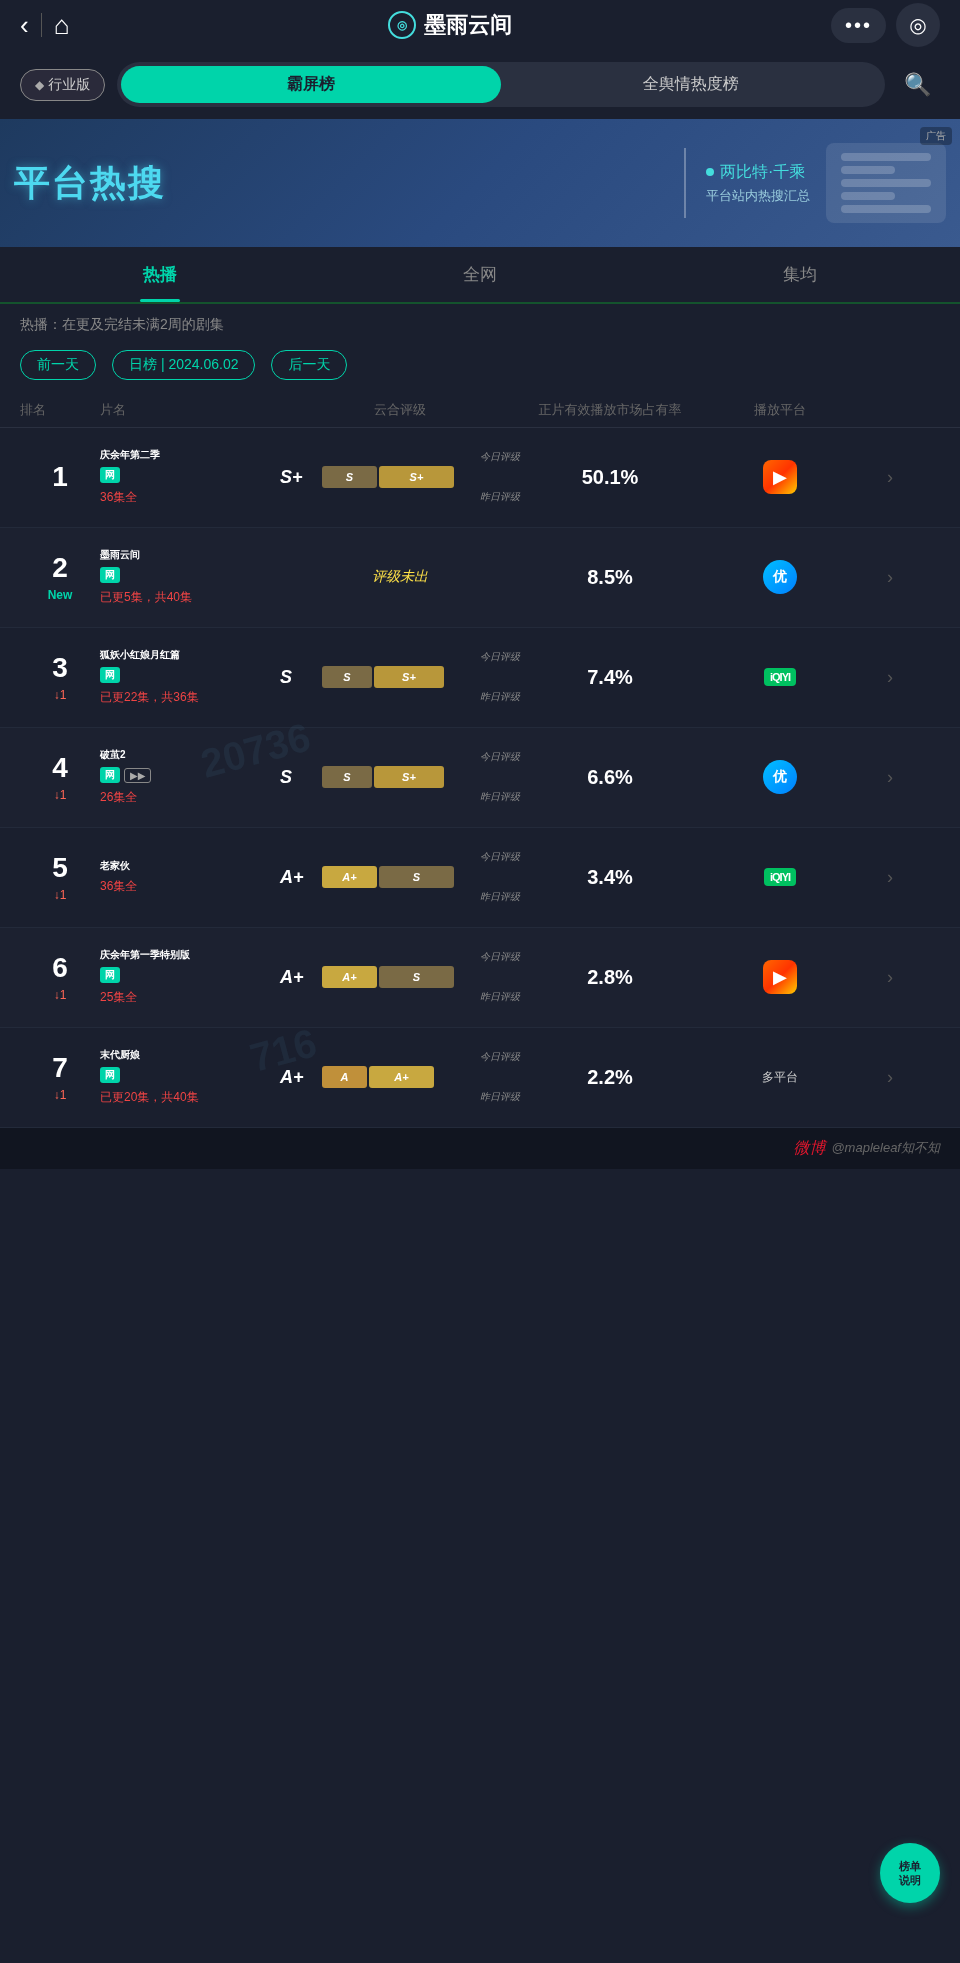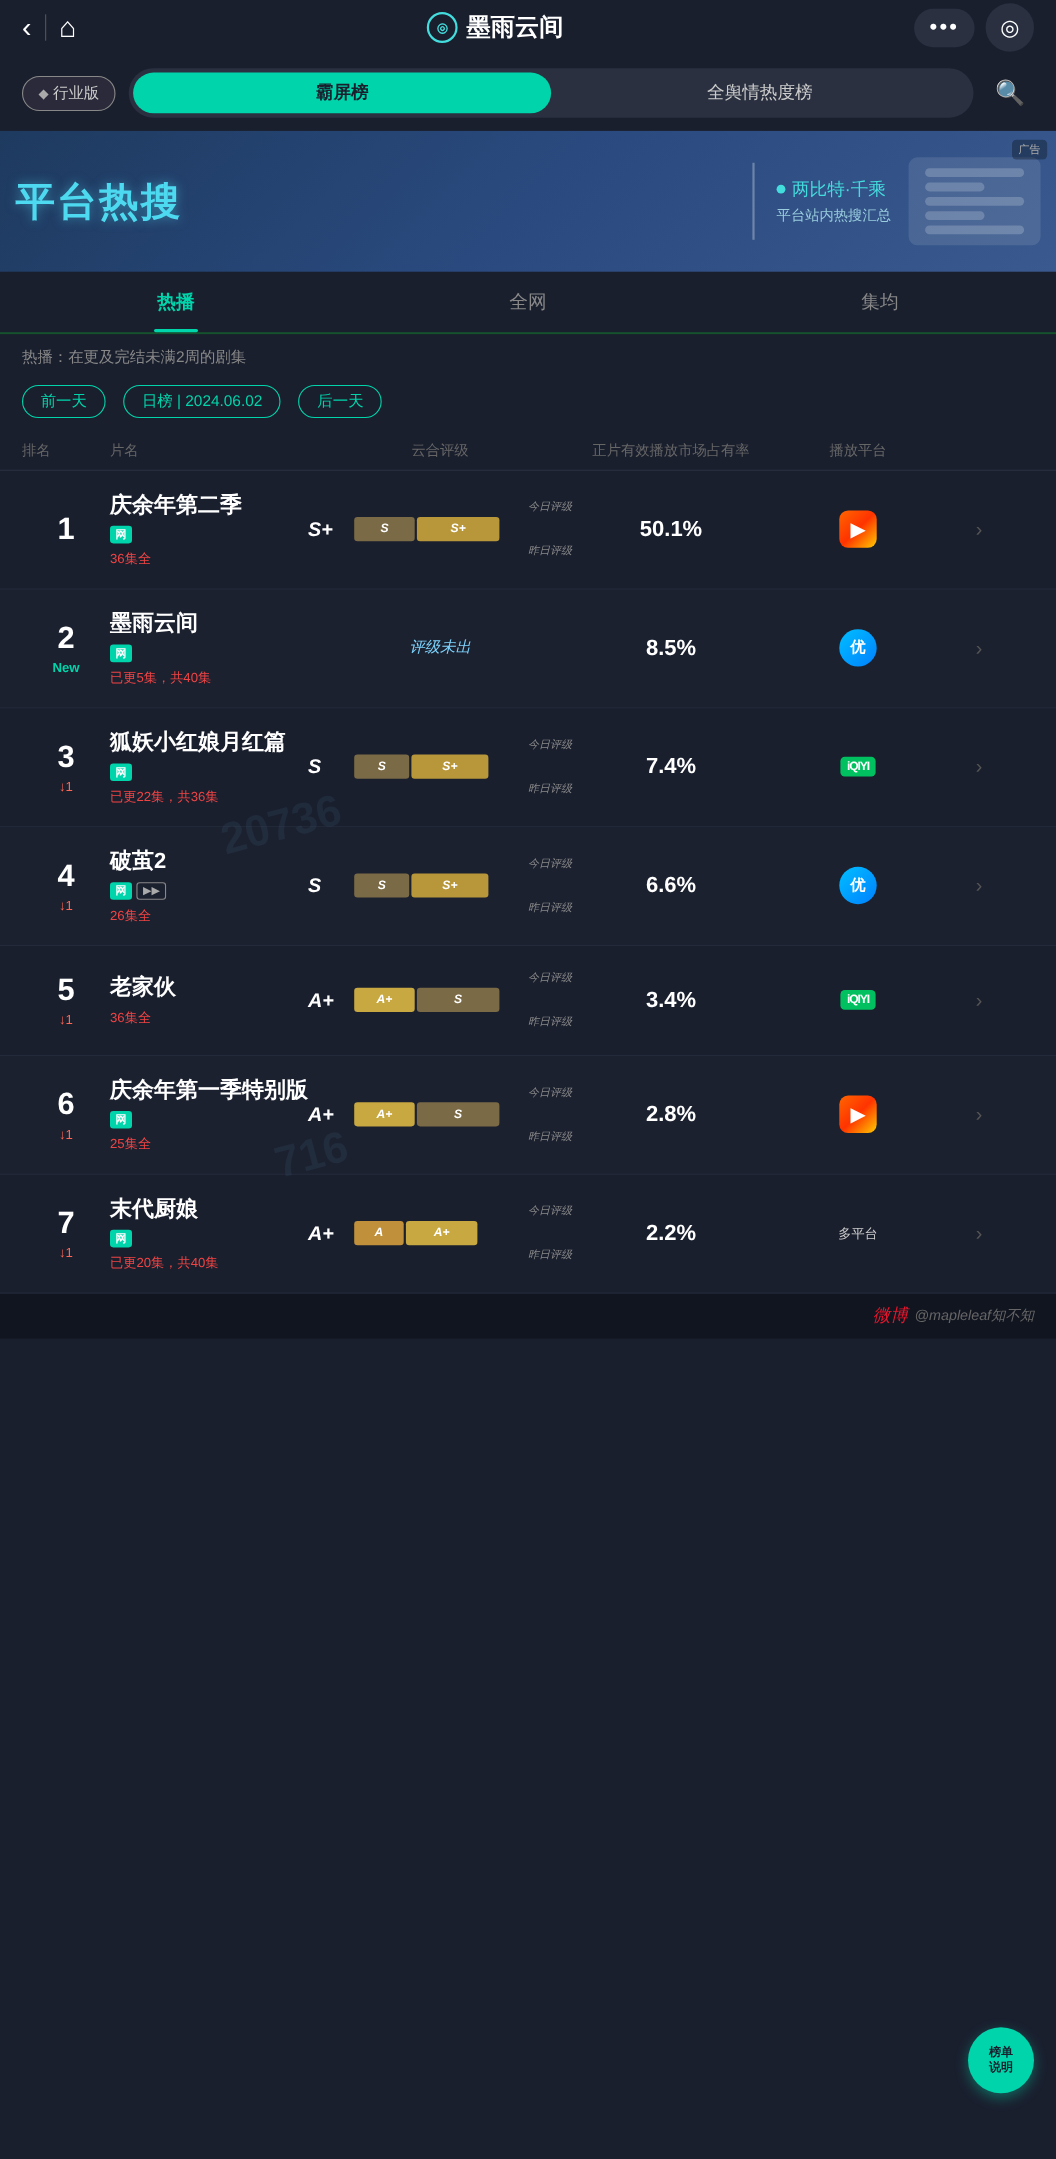--- a/index.html
+++ b/index.html
@@ -213,42 +213,42 @@
     }
     .drama-row:nth-child(even) { background: rgba(255,255,255,0.01); }
 
     .rank-cell { display: flex; flex-direction: column; align-items: center; justify-content: center; gap: 4px; }
     .rank-num { font-size: 28px; font-weight: bold; color: #fff; }
     .rank-change { font-size: 12px; display: flex; align-items: center; gap: 2px; }
     .rank-new { color: #00d4aa; font-size: 12px; font-weight: bold; }
     .rank-down { color: #ff6655; }
 
     .title-cell { display: flex; flex-direction: column; justify-content: center; gap: 4px; }
-    .title-name { font-size: 20px; font-weight: bold; color: #fff; line-height: 1.3; }
+    .title-name { font-size: 10px; font-weight: bold; color: #fff; line-height: 1.3; }
     .title-badges { display: flex; align-items: center; gap: 4px; margin-top: 2px; }
     .badge-net {
       background: #00d4aa;
       color: #fff;
       font-size: 10px;
       padding: 1px 5px;
       border-radius: 3px;
       font-weight: bold;
     }
     .badge-special {
       background: transparent;
       border: 1px solid #888;
       color: #aaa;
       font-size: 10px;
       padding: 1px 5px;
       border-radius: 3px;
     }
     .title-meta { font-size: 12px; color: #ef4444; margin-top: 2px; }
 
     .rating-cell { display: flex; flex-direction: column; align-items: center; justify-content: center; gap: 2px; font-style: italic; }
-    .rating-unrated { font-size: 14px; color: #7dd3fc; }
+    .rating-unrated { font-size: 14px; color: #fde047; }
 
     .market-cell { display: flex; align-items: center; justify-content: center; font-size: 20px; font-weight: bold; color: #fff; }
     .platform-cell { display: flex; align-items: center; justify-content: center; }
     .chevron-cell { display: flex; align-items: center; justify-content: center; color: #555; font-size: 18px; cursor: pointer; }
 
     
     .platform-iqiyi {
       background: #00c060;
       color: #fff;
       font-size: 11px;

